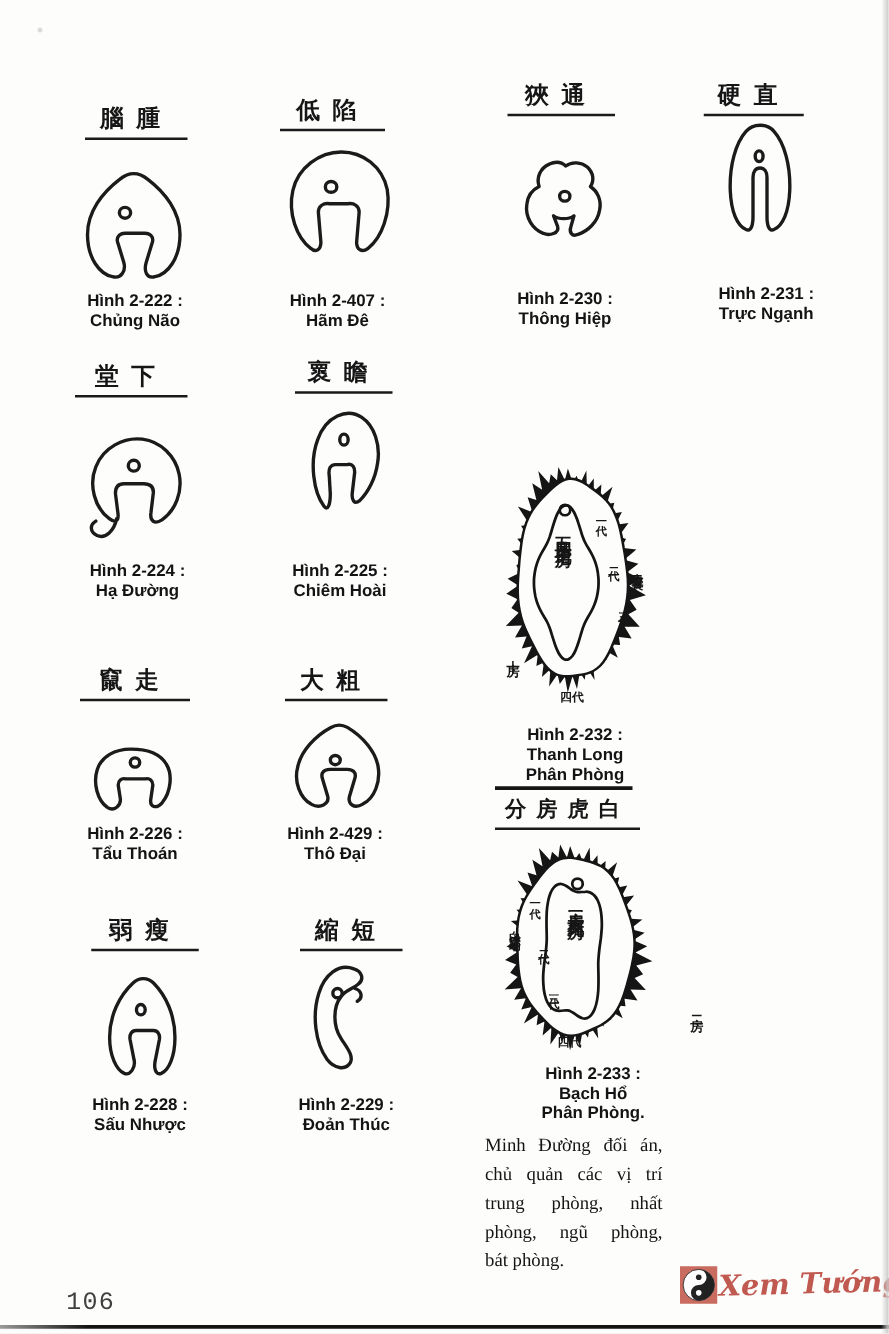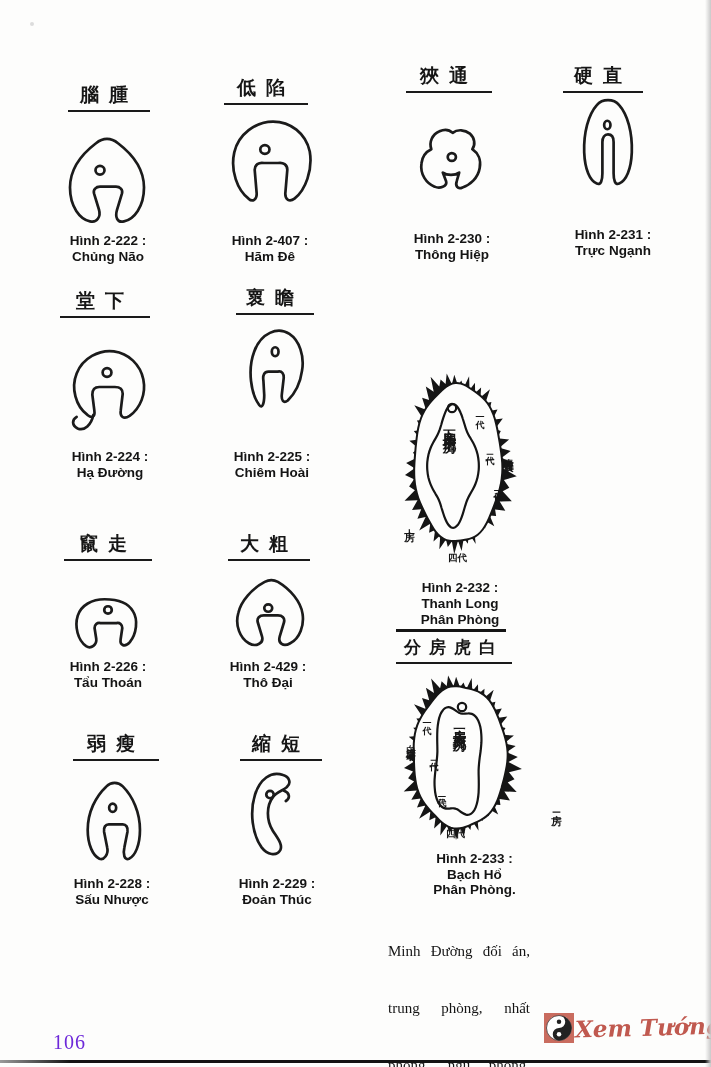--- a/index.html
+++ b/index.html
@@ -15,23 +15,23 @@
        text-align:center;}
   .vtext{position:absolute;writing-mode:vertical-rl;text-orientation:upright;
        font-family:"DejaVu Sans",sans-serif;font-weight:700;color:#161616;letter-spacing:2px;}
   .hsmall{position:absolute;font-family:"DejaVu Sans",sans-serif;font-weight:700;color:#161616;margin-top:16px;}
   .shape{position:absolute;}
   .ink{fill:none;stroke:#1b1b1b;stroke-width:2.7;stroke-linecap:round;stroke-linejoin:round;
        vector-effect:non-scaling-stroke;}
   .divider{position:absolute;background:#151515;}
   .para{position:absolute;left:388px;top:906px;width:142px;font-family:"Liberation Serif",serif;
        font-size:15px;line-height:23px;color:#151515;}
-  .para .j{text-align:justify;text-align-last:justify;margin-top:34px;}
-  .pageno{position:absolute;left:53px;top:1031px;font-family:Liberation Serif, serif;
-       font-size:20px;letter-spacing:1px;color:#6d28d9;}
+  .para .j{text-align:justify;text-align-last:justify;}
+  .pageno{position:absolute;left:53px;top:1031px;font-family:Liberation Mono, monospace;
+       font-size:20px;letter-spacing:1px;color:#404040;}
   .bottom-rule{position:absolute;left:0;top:1060px;width:711px;height:3px;
        background:linear-gradient(90deg,#9a9a9a 0,#141414 70px);}
   .edge-shade{position:absolute;right:0;top:0;width:6px;height:100%;
        background:linear-gradient(270deg,#c9c9c9,rgba(255,255,255,0));}
   .wm-text{position:absolute;left:575px;top:1013px;font-family:"DejaVu Serif",serif;
        font-style:italic;font-weight:700;font-size:23px;color:#c0594f;transform:rotate(-1.5deg);
        white-space:nowrap;}
   .speck{position:absolute;left:30px;top:22px;width:4px;height:4px;border-radius:50%;background:#dcdcdc;}
 </style>
 </head>
@@ -175,20 +175,21 @@
   <div class="hsmall" style="left:446px;top:812px;font-size:9.5px">四代</div>
   <div class="vtext" style="left:550px;top:804px;font-size:10.5px">二房</div>
   <div class="cap" style="left:402px;top:851px;width:145px;line-height:15.5px">
     <div>Hình 2-233 :</div>
     <div>Bạch Hổ</div>
     <div>Phân Phòng.</div>
   </div>
 
   <div class="para">
     <div class="j">Minh Đường đối án,</div>
+    <div class="j">chủ quản các vị trí</div>
     <div class="j">trung phòng, nhất</div>
     <div class="j">phòng, ngũ phòng,</div>
     <div>bát phòng.</div>
   </div>
 
   <div class="pageno">106</div>
 
   <svg class="shape" style="left:544px;top:1012px" width="30" height="32" viewBox="-12 -12 24 24">
     <rect x="-12" y="-12" width="24" height="24" fill="#c96c5f"></rect>
     <circle r="10" fill="#ffffff" stroke="#333" stroke-width="0.6"></circle>

